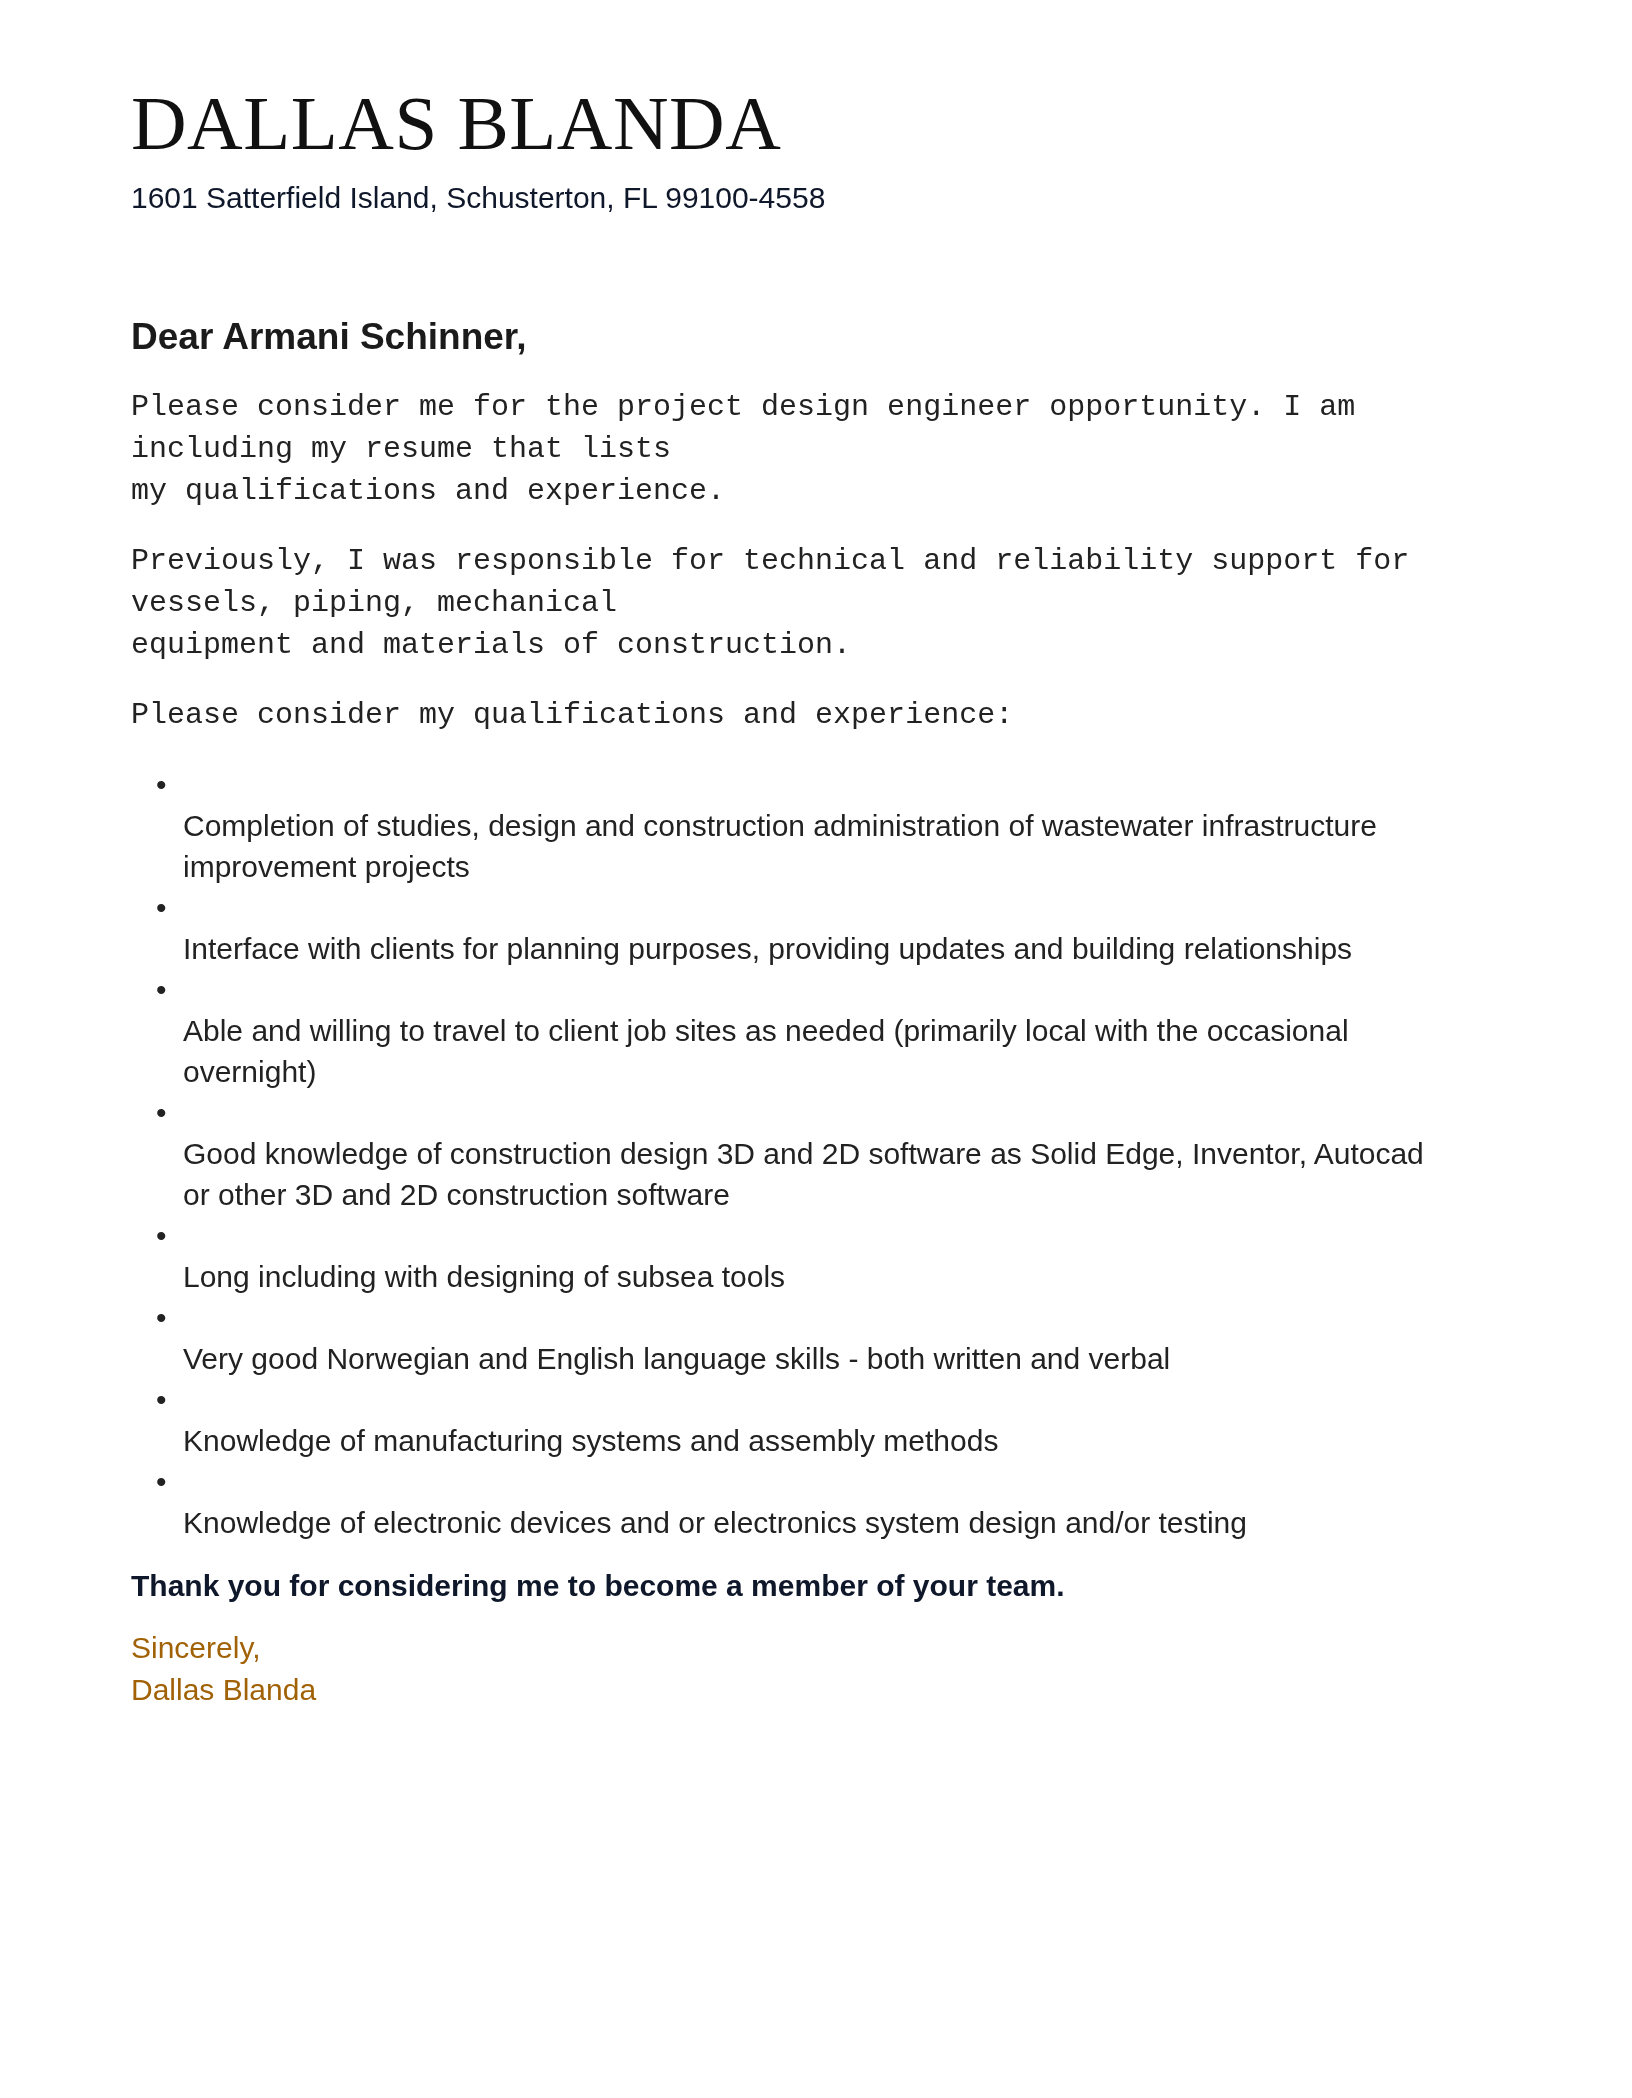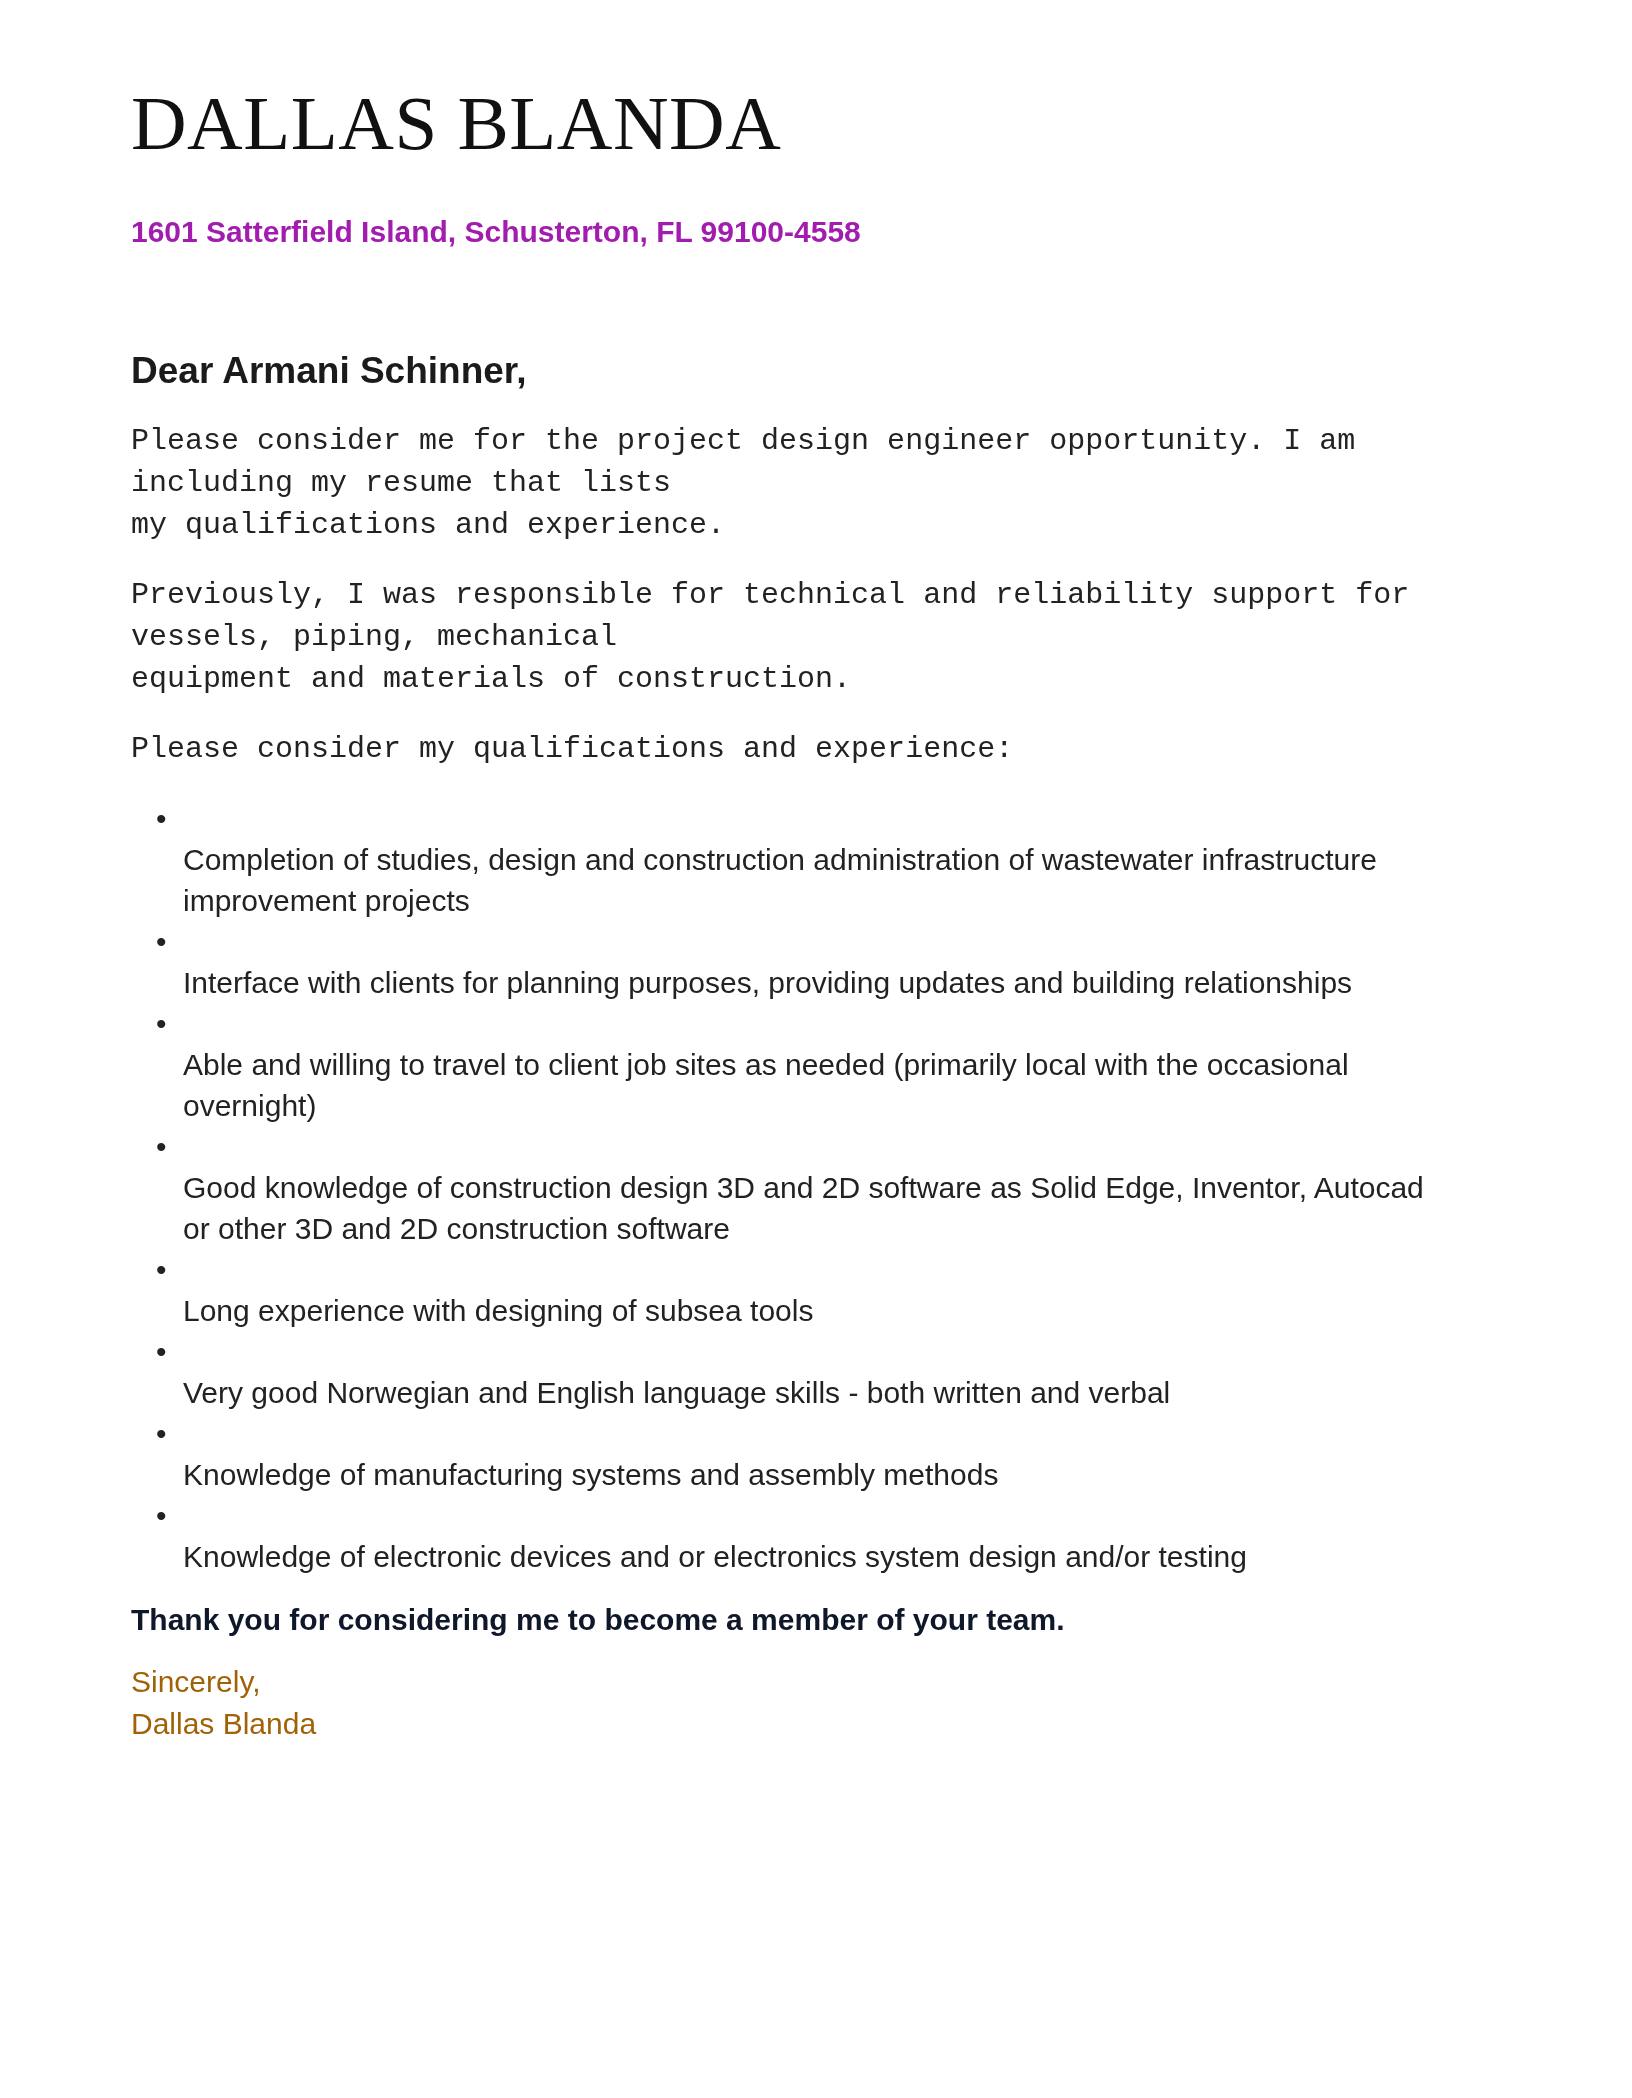--- a/index.html
+++ b/index.html
@@ -26,25 +26,25 @@
     margin: 0;
     font-family: "Liberation Serif", "DejaVu Serif", serif;
     font-weight: 400;
     font-size: 77px;
     line-height: 77px;
     letter-spacing: 0.5px;
     color: #111111;
     white-space: nowrap;
   }
   .candidate-address {
-    margin: 49px 0 0 0;
+    margin: 15px 0 0 0;
     font-size: 30px;
     line-height: 42px;
-    font-weight: 700;
-    color: #a21caf;
+    font-weight: 400;
+    color: #0f172a;
   }
   .greeting {
     margin: 97px 0 0 0;
     font-size: 37px;
     line-height: 42px;
     font-weight: 600;
     color: #1b1b1b;
   }
   .para {
     margin: 28px 0 0 0;
@@ -120,21 +120,21 @@
     </li>
     <li>
       <span class="bullet-dot">•</span><span>Able and willing to travel to client job sites as needed (primarily local with the occasional
 overnight)</span>
     </li>
     <li>
       <span class="bullet-dot">•</span><span>Good knowledge of construction design 3D and 2D software as Solid Edge, Inventor, Autocad
 or other 3D and 2D construction software</span>
     </li>
     <li>
-      <span class="bullet-dot">•</span><span>Long experience with designing of subsea tools</span>
+      <span class="bullet-dot">•</span><span>Long including with designing of subsea tools</span>
     </li>
     <li>
       <span class="bullet-dot">•</span><span>Very good Norwegian and English language skills - both written and verbal</span>
     </li>
     <li>
       <span class="bullet-dot">•</span><span>Knowledge of manufacturing systems and assembly methods</span>
     </li>
     <li>
       <span class="bullet-dot">•</span><span>Knowledge of electronic devices and or electronics system design and/or testing</span>
     </li>

